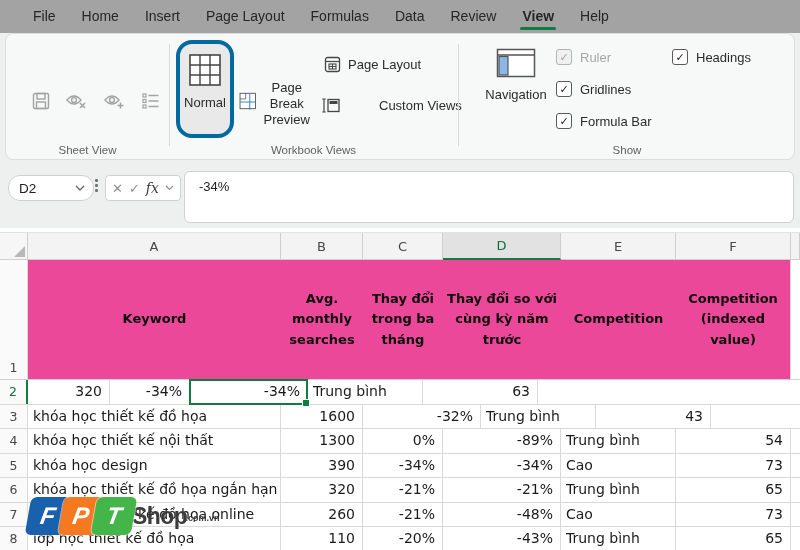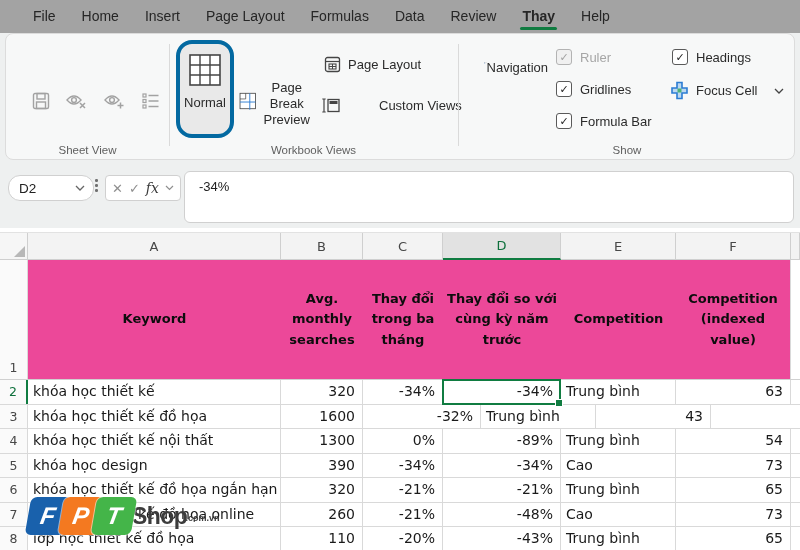--- a/index.html
+++ b/index.html
@@ -33,21 +33,21 @@
     background:#e9e9e9; border:4px solid #0369a1; border-radius:16px;
     display:flex; flex-direction:column; align-items:center; padding-top:9px; }
   .btn-normal .lbl { margin-top:8px; font-size:13px; color:#2b2b2b; }
   .btn-pbp { position:absolute; left:233px; top:6px; width:78px; height:112px;
     display:flex; align-items:center; padding-top:9px; }
   .btn-pbp .lbl { margin-top:7px; font-size:13px; color:#2b2b2b; text-align:center; line-height:1.25; }
   .small-btn { position:absolute; display:flex; align-items:center; gap:7px;
     font-size:13px; color:#2b2b2b; }
 
   .btn-nav { position:absolute; left:478px; top:14px; width:64px;
-    display:flex; flex-direction:row; align-items:center; }
+    display:flex; flex-direction:column; align-items:center; }
   .btn-nav .lbl { margin-top:9px; font-size:13px; color:#2b2b2b; }
 
   .chk { position:absolute; display:flex; align-items:center; gap:8px; }
   .cb { width:16px; height:16px; border:1.5px solid #5a5a5a; border-radius:3px;
     background:#fff; display:flex; align-items:center; justify-content:center;
     font-size:11px; color:#222; line-height:1; }
   .cb.disabled { border-color:#b3b3b3; background:#f0f0f0; color:#a0a0a0; }
   .cbl { font-size:13px; color:#2b2b2b; }
   .cbl.dim { color:#a6a6a6; }
   .focusrow { position:absolute; display:flex; align-items:center; gap:7px; font-size:13px; color:#2b2b2b; }
@@ -118,21 +118,21 @@
 <body>
 
 <div class="tabstrip">
   <div class="tab">File</div>
   <div class="tab">Home</div>
   <div class="tab">Insert</div>
   <div class="tab">Page Layout</div>
   <div class="tab">Formulas</div>
   <div class="tab">Data</div>
   <div class="tab">Review</div>
-  <div class="tab active">Thay</div>
+  <div class="tab active">View</div>
   <div class="tab">Help</div>
 </div>
 
 <div class="ribbon">
 
   <div class="gicons">
     <svg width="18" height="18" viewBox="0 0 18 18">
       <rect x="1.5" y="1.5" width="15" height="15" rx="1.5" fill="none" stroke="#a2a2a2" stroke-width="1.4"></rect>
       <rect x="5" y="1.5" width="8" height="5.5" fill="none" stroke="#a2a2a2" stroke-width="1.4"></rect>
       <rect x="4.5" y="10" width="9" height="6.5" fill="none" stroke="#a2a2a2" stroke-width="1.4"></rect>
@@ -210,30 +210,20 @@
     <span class="cb">✓</span>
     <span class="cbl">Gridlines</span>
   </div>
   <div class="chk" style="left:550px;top:79px;">
     <span class="cb">✓</span>
     <span class="cbl">Formula Bar</span>
   </div>
   <div class="chk" style="left:666px;top:15px;">
     <span class="cb">✓</span>
     <span class="cbl">Headings</span>
-  </div>
-  <div class="focusrow" style="left:664px;top:47px;">
-    <svg width="19" height="19" viewBox="0 0 19 19">
-      <path d="M7 1.5 h5 v5.5 h5 v5 h-5 v5.5 h-5 v-5.5 h-5 v-5 h5 z" fill="#bcd8f0" stroke="#2b7cd3" stroke-width="1.6"></path>
-      <rect x="7.5" y="7.5" width="4" height="4" fill="#4db07a"></rect>
-    </svg>
-    <span>Focus Cell</span>
-    <svg width="10" height="6" style="margin-left:10px">
-        <polyline points="1,1 5,5 9,1" fill="none" stroke="#444" stroke-width="1.3"></polyline>
-      </svg>
   </div>
   <div class="grp-label" style="left:452px;width:338px;">Show</div>
 </div>
 
 <div class="fstrip">
   <div class="namebox">
     <span class="val">D2</span>
     <svg width="10" height="6">
         <polyline points="1,1 5,5 9,1" fill="none" stroke="#666" stroke-width="1.3"></polyline>
       </svg>
@@ -273,21 +263,20 @@
     <div class="ycell c2">Thay đổi trong ba tháng</div>
     <div class="ycell c3">Thay đổi so với cùng kỳ năm trước</div>
     <div class="ycell c4">Competition</div>
     <div class="ycell c5 last">Competition (indexed value)</div>
     <div class="cg"></div>
   </div>
 
   <div id="data-rows">
       <div class="srow">
         <div class="rh selrh">2</div>
-        <div class="cell c0 al">khóa học thiết kế</div>
         <div class="cell c1 ar">320</div>
         <div class="cell c2 ar">-34%</div>
         <div class="cell c3 ar selcell">-34%</div>
         <div class="cell c4 al">Trung bình</div>
         <div class="cell c5 ar">63</div>
         <div class="cell cg"></div>
       </div>
       <div class="srow">
         <div class="rh">3</div>
         <div class="cell c0 al">khóa học thiết kế đồ họa</div>

